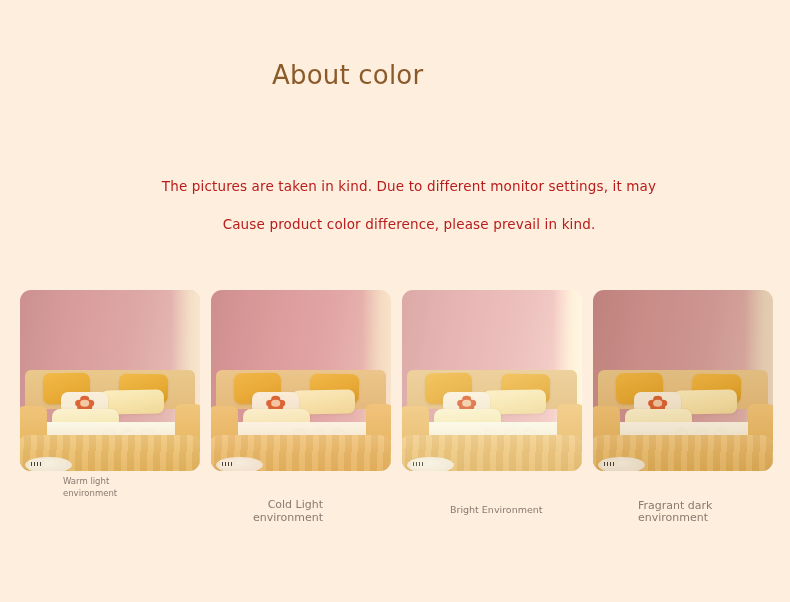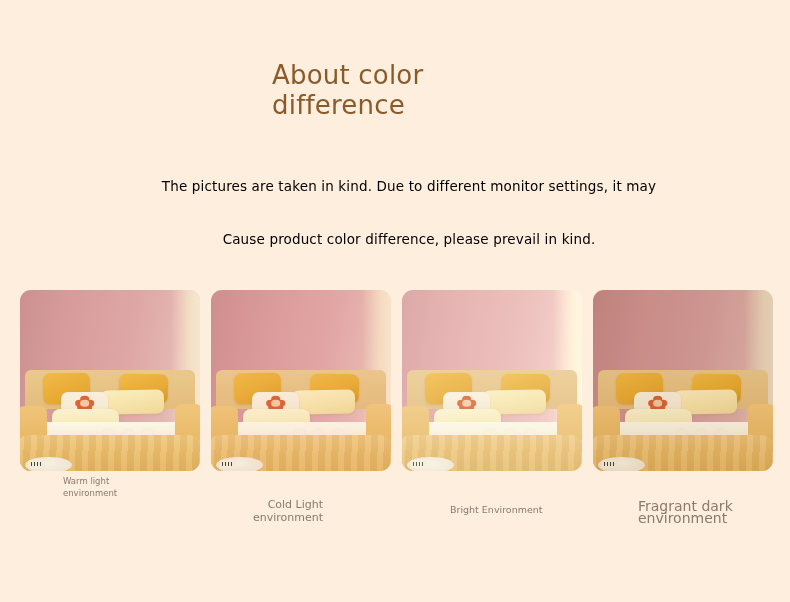--- a/index.html
+++ b/index.html
@@ -22,27 +22,27 @@
     letter-spacing:0.2px;
     font-weight:400;
   }
   .heading .l2 { display:block; }
 
   
   .copy {
     position:absolute;
     left:0; width:790px;
     text-align:center;
-    color:#000000;
+    color:#b91c1c;
     font-size:13.5px;
     letter-spacing:0.15px;
     padding-left:28px;
   }
   .copy-1 { top:178px; }
-  .copy-2 { top:216px;margin-top:15px; }
+  .copy-2 { top:216px; }
 
   
   .gallery {
     position:absolute;
     left:20px; top:290px;
     width:750px; height:181px;
     display:flex;
     gap:11px;
   }
   .shot {
@@ -177,30 +177,29 @@
   
   .caption {
     position:absolute;
     color:#8a7a70;
     line-height:12px;
     white-space:pre-line;
   }
   .cap-1 { left:63px;  top:475px; font-size:8.5px; line-height:12px; }
   .cap-2 { left:253px; top:498px; font-size:11px;  line-height:13px;text-align:right; }
   .cap-3 { left:450px; top:504px; font-size:9.5px; line-height:12px; }
-  .cap-4 { left:638px; top:500px; font-size:14px; line-height:12px; }
+  .cap-4 { left:638px; top:500px; font-size:11px; line-height:12px; }
 </style>
 </head>
 <body>
 
 <div class="page">
 
   <h1 class="heading">
     <span>About color</span>
-    <span class="l2">difference</span>
   </h1>
 
   <p class="copy copy-1">The pictures are taken in kind. Due to different monitor settings, it may</p>
   <p class="copy copy-2">Cause product color difference, please prevail in kind.</p>
 
   <div class="gallery">
 
     <div class="shot warm">
       <div class="wall"></div>
       <div class="floor"></div>

